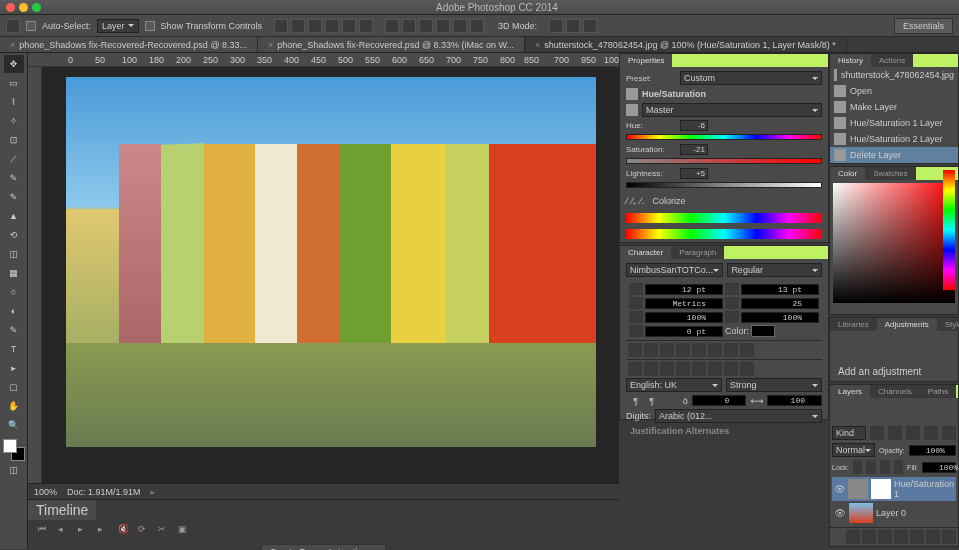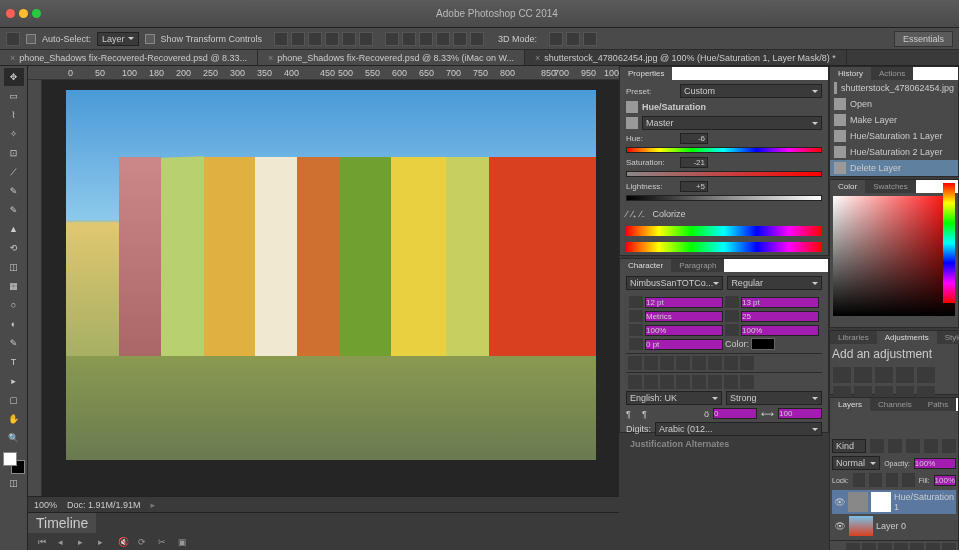--- a/index.html
+++ b/index.html
@@ -1,17 +1,17 @@
 <!DOCTYPE html>
 <html><head>
 <meta charset="utf-8">
 <style>
 * { margin:0; padding:0; box-sizing:border-box; font-family:"Helvetica Neue",Arial,sans-serif; font-size:9px; color:#ccc; }
 body { background:#3a3a3a; width:959px; height:550px; overflow:hidden; position:relative; }
-.titlebar { height:28px; background:linear-gradient(#5a5a5a,#4a4a4a); display:flex; align-items:center; padding:0 6px; border-bottom:1px solid #222;}
+.titlebar { height:15px; background:linear-gradient(#5a5a5a,#4a4a4a); display:flex; align-items:center; padding:0 6px; border-bottom:1px solid #222;}
 .traffic { display:flex; gap:4px; }
 .dot { width:9px; height:9px; border-radius:50%; }
 .red{background:#ff5f56;}.yellow{background:#ffbd2e;}.green{background:#27c93f;}
 .title{flex:1;text-align:center;color:#bbb;font-size:10px;}
 .optbar{height:22px;background:#4a4a4a;border-bottom:1px solid #2a2a2a;display:flex;align-items:center;padding:0 6px;gap:6px;}
 .optbar .chk{width:10px;height:10px;border:1px solid #888;background:#5a5a5a;}
 .optbar .sel{background:#3a3a3a;border:1px solid #222;padding:1px 4px;display:flex;align-items:center;gap:3px;}
 .arrow-dn{width:0;height:0;border-left:3px solid transparent;border-right:3px solid transparent;border-top:3px solid #ccc;}
 .iconrow{display:flex;gap:3px;margin-left:6px;}
 .ib{width:14px;height:14px;background:#3a3a3a;border:1px solid #555;}
@@ -57,21 +57,21 @@
 .tl-tab{padding:2px 8px;background:#4a4a4a;display:inline-block;font-size:14px;}
 .tl-ctrl{display:flex;gap:8px;padding:4px 10px;align-items:center;}
 .tl-btn{width:12px;height:12px;color:#999;}
 .frame-btn{background:#4a4a4a;border:1px solid #333;padding:2px 8px;display:flex;align-items:center;gap:4px;margin:4px auto;width:fit-content;}
 
 .panels{width:340px;background:#3a3a3a;display:flex;}
 .col-l{width:210px;display:flex;flex-direction:column;}
 .col-r{width:130px;display:flex;flex-direction:column;}
 
 .panel{background:#494949;border:1px solid #2a2a2a;margin-bottom:2px;}
-.ptabs{display:flex;background:#ffffff;}
+.ptabs{display:flex;background:#bef264;}
 .ptab{padding:2px 8px;font-size:8px;color:#999;background:#3a3a3a;}
 .ptab.active{background:#494949;color:#ddd;}
 .pbody{padding:4px 6px;}
 .prow{display:flex;align-items:center;margin-bottom:3px;gap:4px;}
 .plbl{font-size:8px;color:#ccc;width:50px;}
 .psel{flex:1;background:#3a3a3a;border:1px solid #222;padding:1px 3px;display:flex;align-items:center;justify-content:space-between;}
 .slider{flex:1;height:10px;position:relative;background:#333;border:1px solid #222;}
 .slider-h{height:6px;background:linear-gradient(90deg,#f00,#ff0,#0f0,#0ff,#00f,#f0f,#f00);}
 .slider-s{height:6px;background:linear-gradient(90deg,#888,#f00);}
 .slider-l{height:6px;background:linear-gradient(90deg,#000,#888,#fff);}
@@ -92,21 +92,21 @@
 
 .layer-row{display:flex;align-items:center;padding:2px;gap:3px;}
 .layer-row.sel{background:#5a78a0;}
 .eye{width:12px;height:12px;display:flex;align-items:center;justify-content:center;}
 .thumb{width:24px;height:20px;background:#888;}
 .thumb2{width:24px;height:20px;background:#fff;}
 
 .char-grid{display:grid;grid-template-columns:1fr 1fr;gap:2px;padding:3px;}
 .char-cell{display:flex;align-items:center;gap:2px;}
 .char-i{width:14px;height:12px;background:#3a3a3a;}
-.char-v{flex:1;background:#a21caf;border:1px solid #222;padding:0 0;font-size:8px;}
+.char-v{flex:1;background:#000000;border:1px solid #222;padding:0 16px;font-size:8px;font-family:Liberation Mono, monospace;}
 
 .mini-ico{display:flex;gap:2px;padding:2px;border-top:1px solid #2a2a2a;}
 .mi{width:14px;height:14px;background:#3a3a3a;}
 </style>
 </head>
 <body>
 
 <div class="titlebar">
   <div class="traffic">
     <div class="dot red"></div>
@@ -199,29 +199,29 @@
     <div class="ruler-h">
       <span style="left:40px">0</span>
         <span style="left:67px">50</span>
         <span style="left:94px">100</span>
         <span style="left:121px">180</span>
         <span style="left:148px">200</span>
         <span style="left:175px">250</span>
         <span style="left:202px">300</span>
         <span style="left:229px">350</span>
         <span style="left:256px">400</span>
-        <span style="left:292px">450</span>
+        <span style="left:283px">450</span>
         <span style="left:310px">500</span>
         <span style="left:337px">550</span>
         <span style="left:364px">600</span>
         <span style="left:391px">650</span>
         <span style="left:418px">700</span>
         <span style="left:445px">750</span>
         <span style="left:472px">800</span>
-        <span style="left:513px">850</span>
+        <span style="left:496px">850</span>
         <span style="left:526px">700</span>
         <span style="left:553px">950</span>
         <span style="left:576px">1000</span>
     </div>
     <div class="canvas-scroll">
       <div class="ruler-v"></div>
       <div class="canvas">
         <div class="img">
           <div class="sky"></div>
           <div class="bldgs">
@@ -309,21 +309,21 @@
               <span>∕₊</span>
               <span>∕₋</span>
               <div class="chk"></div>
               <span>Colorize</span>
             </div>
           <div class="spectrum"></div>
           <div class="spectrum"></div>
         </div>
       </div>
 
-      <div class="panel" style="height:175px;">
+      <div class="panel" style="height:175px;text-align:right;">
         <div class="ptabs">
             <div class="ptab active">Character</div>
             <div class="ptab">Paragraph</div>
           </div>
         <div class="pbody">
           <div class="prow">
               <div class="psel">
                 <span>NimbusSanTOTCo...</span>
                 <span class="arrow-dn"></span>
               </div>
@@ -467,21 +467,21 @@
           </div>
         <div class="hue-strip"></div>
       </div>
 
       <div class="panel" style="height:65px;">
         <div class="ptabs">
             <div class="ptab">Libraries</div>
             <div class="ptab active">Adjustments</div>
             <div class="ptab">Styles</div>
           </div>
-        <div style="padding:3px 2px;font-size:12px;">Add an adjustment</div>
+        <div style="padding:3px 8px;font-size:10px;margin-top:32px;">Add an adjustment</div>
         <div class="adj-icons">
           <div class="adj-i"></div>
             <div class="adj-i"></div>
             <div class="adj-i"></div>
             <div class="adj-i"></div>
             <div class="adj-i"></div>
             <div class="adj-i"></div>
           <div class="adj-i"></div>
             <div class="adj-i"></div>
             <div class="adj-i"></div>

